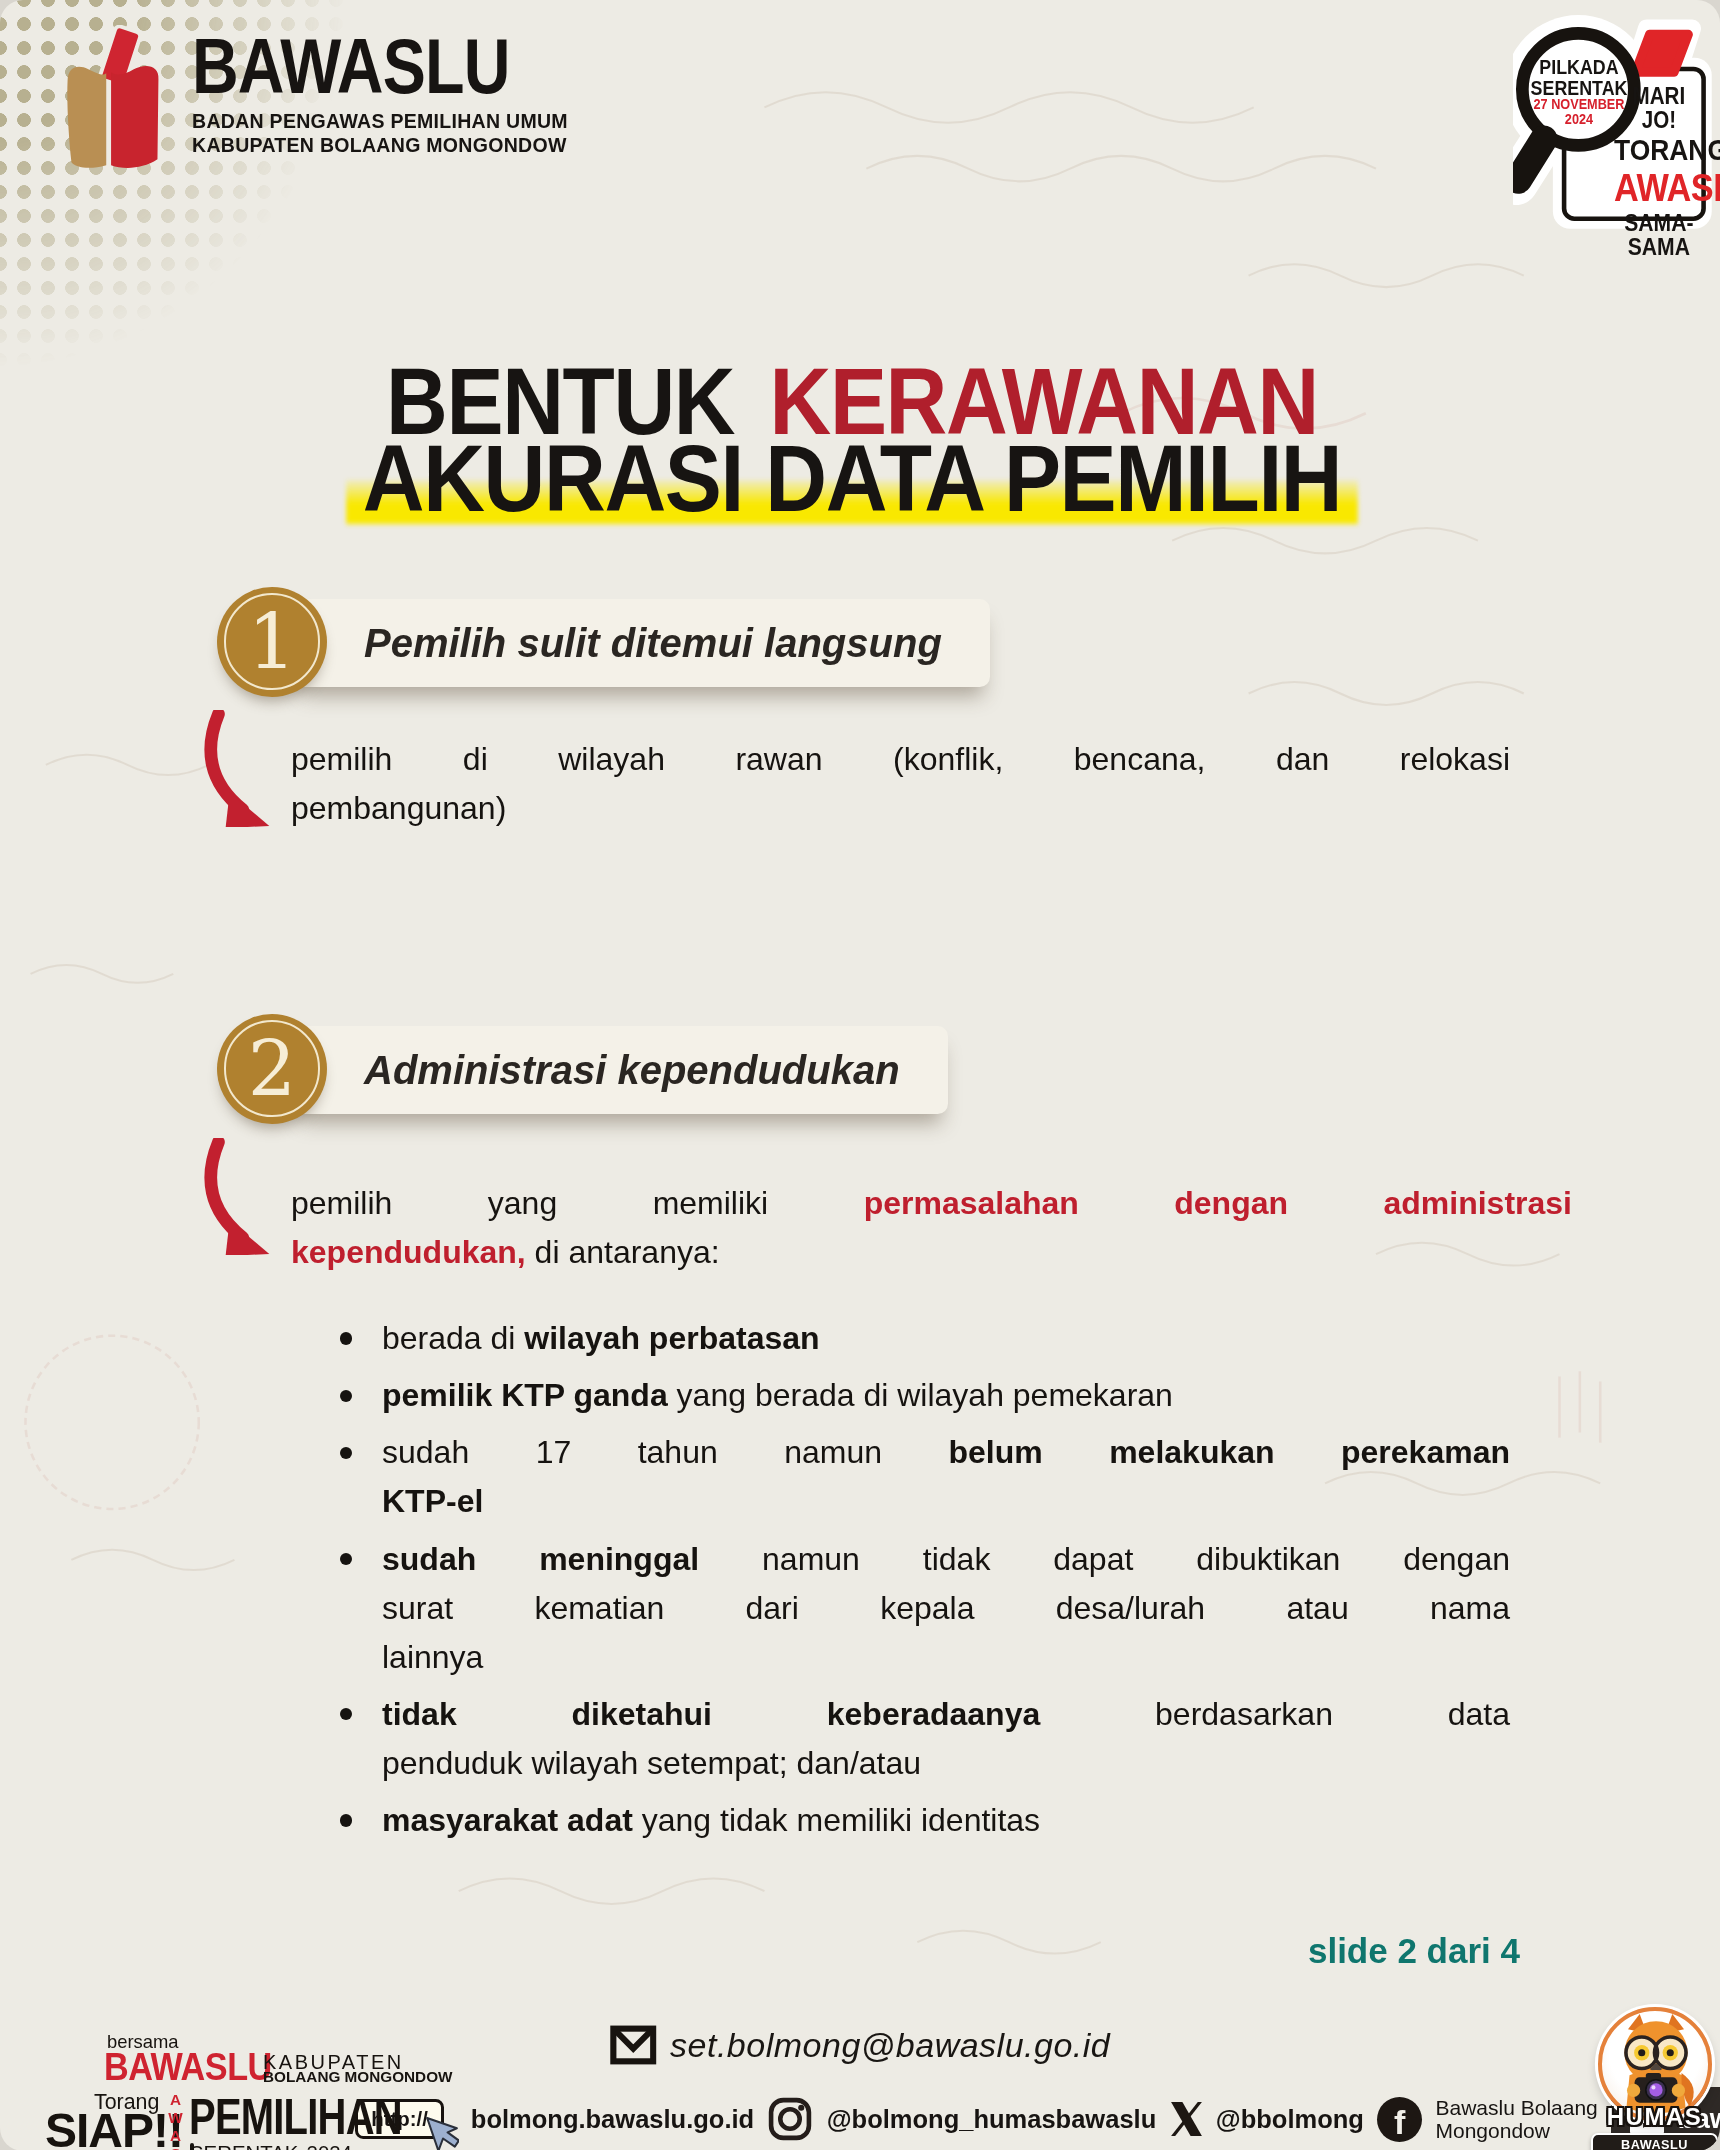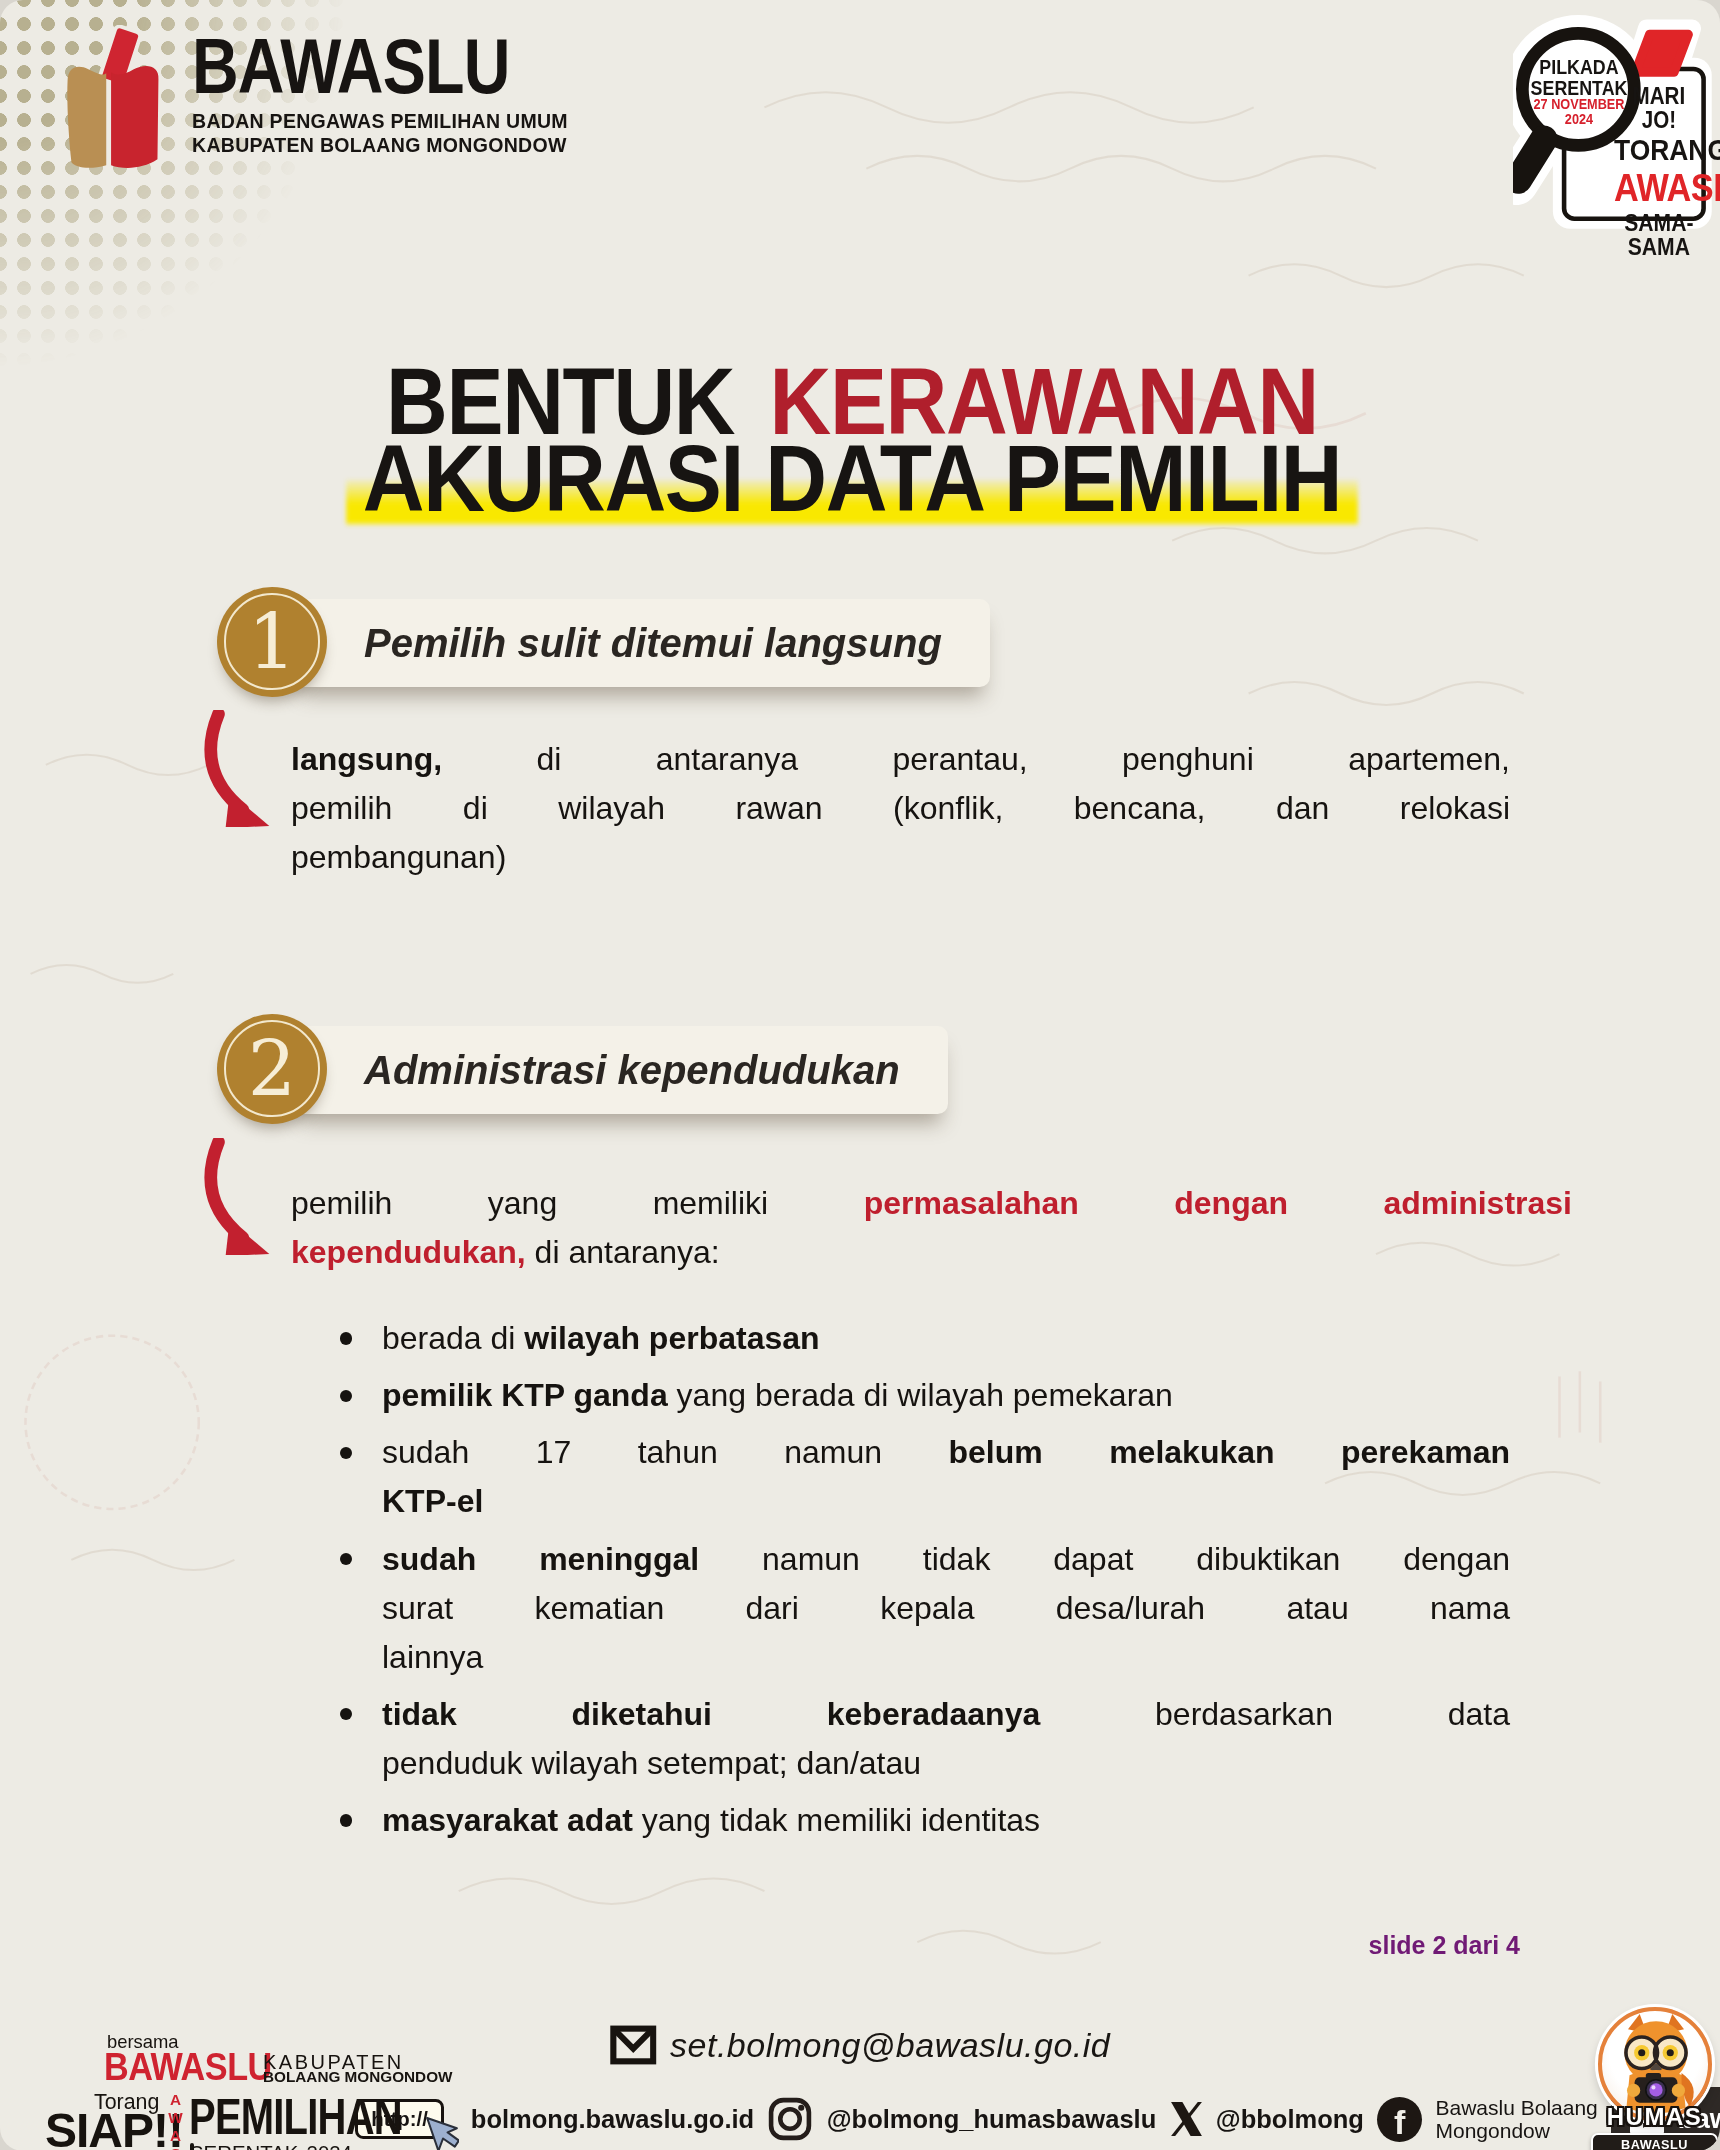--- a/index.html
+++ b/index.html
@@ -67,21 +67,21 @@
   .jline.last{text-align-last:left;}
   .seg-b{font-weight:700;}
   .seg-r{color:#bf1f2e;}
 
   .bullets{position:absolute;left:326px;top:1314px;width:1184px;font-size:32px;line-height:49px;
     color:#161310;list-style:none;margin:0;padding:0;}
   .bullets li{position:relative;padding-left:56px;margin-bottom:8.2px;}
   .bullets li::before{content:"";position:absolute;left:14.3px;top:18.4px;width:12.2px;height:12.2px;
     border-radius:50%;background:#161310;}
 
-  .slide-label{position:absolute;right:200px;top:1931px;font-size:25px;font-weight:700;color:#701a75;}
+  .slide-label{position:absolute;right:200px;top:1931px;font-size:35px;font-weight:700;color:#0f766e;}
 
   
   .email{position:absolute;left:50%;top:2025px;transform:translateX(-50%);
     display:flex;align-items:center;gap:13.3px;}
   .email-text{font-size:34px;font-style:italic;color:#191613;letter-spacing:0.5px;}
 
   
   .social{position:absolute;left:355px;top:2087px;height:64px;display:flex;align-items:center;gap:13.3px;}
   .http-btn{position:relative;border:3.6px solid #17120f;background:#fdfbee;border-radius:8.2px;
     padding:5.1px 13.3px;font-weight:700;font-size:20.4px;}
@@ -222,21 +222,20 @@
     <div class="sec-bar" data-interactable="false">Pemilih sulit ditemui langsung</div>
     <div class="sec-num" data-interactable="false">1</div>
   </div>
 
   <svg class="arrow" style="left:200px;top:710px;" width="102" height="117" viewBox="0 0 200 230" data-interactable="false">
     <path d="M36,8 C8,76 16,142 84,196" stroke="#c2202f" stroke-width="25" fill="none" stroke-linecap="round"></path>
     <polygon points="58,162 136,228 50,232" fill="#c2202f"></polygon>
   </svg>
 
   <div class="para" style="left:291px;top:735px;width:1219px;" data-interactable="false">
-      <div class="jline"><span class="seg-b">langsung,</span><span> di antaranya perantau, penghuni apartemen,</span></div>
       <div class="jline"><span>pemilih di wilayah rawan (konflik, bencana, dan relokasi</span></div>
       <div class="jline last"><span>pembangunan)</span></div>
     </div>
 
   <div class="sec" style="top:1026px;" data-interactable="false">
     <div class="sec-bar" data-interactable="false">Administrasi kependudukan</div>
     <div class="sec-num" data-interactable="false">2</div>
   </div>
 
   <svg class="arrow" style="left:200px;top:1138px;" width="102" height="117" viewBox="0 0 200 230" data-interactable="false">

